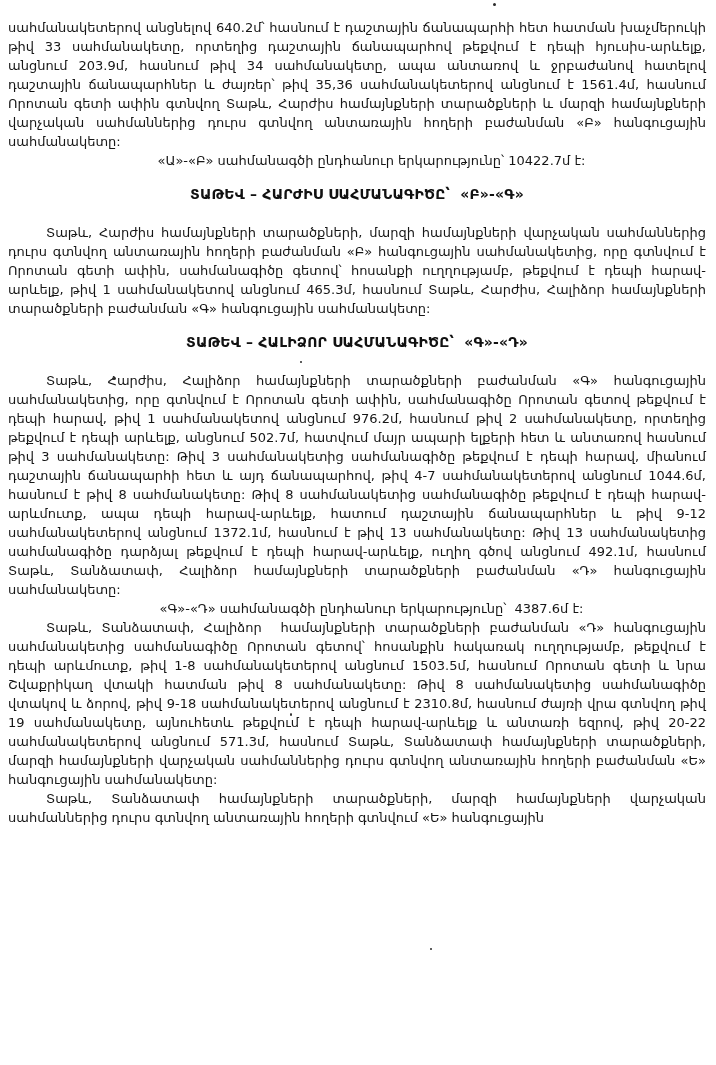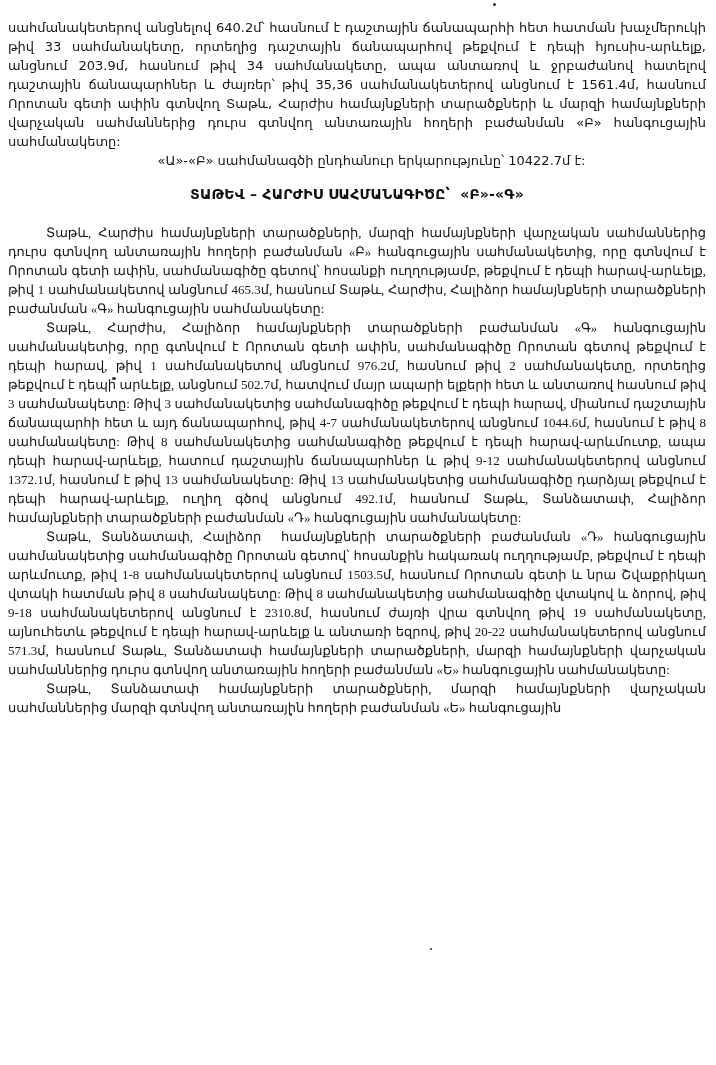--- a/index.html
+++ b/index.html
@@ -21,21 +21,20 @@
     overflow: hidden;
     -webkit-font-smoothing: none;
   }
   p.body {
     margin: 0;
     text-align: justify;
     text-justify: inter-word;
   }
   p.body.indented {
     text-indent: 38px;
-    font-family: Liberation Serif, serif;
   }
   p.total {
     margin: 0;
     text-indent: 29px;
     text-align: center;
   }
   h2.heading {
     margin: 15px auto 19px auto;
     text-align: center;
     font-size: 14px;
@@ -64,29 +63,31 @@
     <p class="body">սահմանակետերով անցնելով 640.2մ՝ հասնում է դաշտային ճանապարհի հետ հատման խաչմերուկի թիվ 33 սահմանակետը, որտեղից դաշտային ճանապարհով թեքվում է դեպի հյուսիս-արևելք, անցնում 203.9մ, հասնում թիվ 34 սահմանակետը, ապա անտառով և ջրբաժանով հատելով դաշտային ճանապարհներ և ժայռեր՝ թիվ 35,36 սահմանակետերով անցնում է 1561.4մ, հասնում Որոտան գետի ափին գտնվող Տաթև, Հարժիս համայնքների տարածքների և մարզի համայնքների վարչական սահմաններից դուրս գտնվող անտառային հողերի բաժանման «Բ» հանգուցային սահմանակետը:</p>
     <p class="total">«Ա»-«Բ» սահմանագծի ընդհանուր երկարությունը՝ 10422.7մ է:</p>
   </section>
 
   <section>
     <h2 class="heading">ՏԱԹԵՎ – ՀԱՐԺԻՍ ՍԱՀՄԱՆԱԳԻԾԸ՝&nbsp; «Բ»-«Գ»</h2>
     <p class="body indented">Տաթև, Հարժիս համայնքների տարածքների, մարզի համայնքների վարչական սահմաններից դուրս գտնվող անտառային հողերի բաժանման «Բ» հանգուցային սահմանակետից, որը գտնվում է Որոտան գետի ափին, սահմանագիծը գետով՝ հոսանքի ուղղությամբ, թեքվում է դեպի հարավ-արևելք, թիվ 1 սահմանակետով անցնում 465.3մ, հասնում Տաթև, Հարժիս, Հալիձոր համայնքների տարածքների բաժանման «Գ» հանգուցային սահմանակետը:</p>
   </section>
 
   <section>
+    <h2 class="heading">ՏԱԹԵՎ – ՀԱԼԻՁՈՐ ՍԱՀՄԱՆԱԳԻԾԸ՝&nbsp; «Գ»-«Դ»</h2>
     <p class="body indented">Տաթև, Հարժիս, Հալիձոր համայնքների տարածքների բաժանման «Գ» հանգուցային սահմանակետից, որը գտնվում է Որոտան գետի ափին, սահմանագիծը Որոտան գետով թեքվում է դեպի հարավ, թիվ 1 սահմանակետով անցնում 976.2մ, հասնում թիվ 2 սահմանակետը, որտեղից թեքվում է դեպի արևելք, անցնում 502.7մ, հատվում մայր ապարի ելքերի հետ և անտառով հասնում թիվ 3 սահմանակետը: Թիվ 3 սահմանակետից սահմանագիծը թեքվում է դեպի հարավ, միանում դաշտային ճանապարհի հետ և այդ ճանապարհով, թիվ 4-7 սահմանակետերով անցնում 1044.6մ, հասնում է թիվ 8 սահմանակետը: Թիվ 8 սահմանակետից սահմանագիծը թեքվում է դեպի հարավ-արևմուտք, ապա դեպի հարավ-արևելք, հատում դաշտային ճանապարհներ և թիվ 9-12 սահմանակետերով անցնում 1372.1մ, հասնում է թիվ 13 սահմանակետը: Թիվ 13 սահմանակետից սահմանագիծը դարձյալ թեքվում է դեպի հարավ-արևելք, ուղիղ գծով անցնում 492.1մ, հասնում Տաթև, Տանձատափ, Հալիձոր համայնքների տարածքների բաժանման «Դ» հանգուցային սահմանակետը:</p>
+    <p class="total">«Գ»-«Դ» սահմանագծի ընդհանուր երկարությունը՝&nbsp; 4387.6մ է:</p>
   </section>
 
   <section>
     <p class="body indented">Տաթև, Տանձատափ, Հալիձոր&nbsp; համայնքների տարածքների բաժանման «Դ» հանգուցային սահմանակետից սահմանագիծը Որոտան գետով՝ հոսանքին հակառակ ուղղությամբ, թեքվում է դեպի արևմուտք, թիվ 1-8 սահմանակետերով անցնում 1503.5մ, հասնում Որոտան գետի և նրա Շվաքրիկաղ վտակի հատման թիվ 8 սահմանակետը: Թիվ 8 սահմանակետից սահմանագիծը վտակով և ձորով, թիվ 9-18 սահմանակետերով անցնում է 2310.8մ, հասնում ժայռի վրա գտնվող թիվ 19 սահմանակետը, այնուհետև թեքվում է դեպի հարավ-արևելք և անտառի եզրով, թիվ 20-22 սահմանակետերով անցնում 571.3մ, հասնում Տաթև, Տանձատափ համայնքների տարածքների, մարզի համայնքների վարչական սահմաններից դուրս գտնվող անտառային հողերի բաժանման «Ե» հանգուցային սահմանակետը:</p>
   </section>
 
   <section>
-    <p class="body indented">Տաթև, Տանձատափ համայնքների տարածքների, մարզի համայնքների վարչական սահմաններից մարզի գտնվող անտառային հողերի բաժանման «Ե» հանգուցային</p>
+    <p class="body indented">Տաթև, Տանձատափ համայնքների տարածքների, մարզի համայնքների վարչական սահմաններից դուրս գտնվող անտառային հողերի գտնվում «Ե» հանգուցային</p>
   </section>
 
   <span class="noise-dot" style="left:493px; top:3px;"></span>
   <span class="noise-dot" style="left:300px; top:361px; width:2px; height:2px;"></span>
   <span class="noise-dot" style="left:112px; top:377px; width:4px; height:3px;"></span>
   <span class="noise-dot" style="left:290px; top:713px; width:2px; height:3px;"></span>
   <span class="noise-dot" style="left:430px; top:948px; width:2px; height:2px;"></span>
 
 </div>
 

